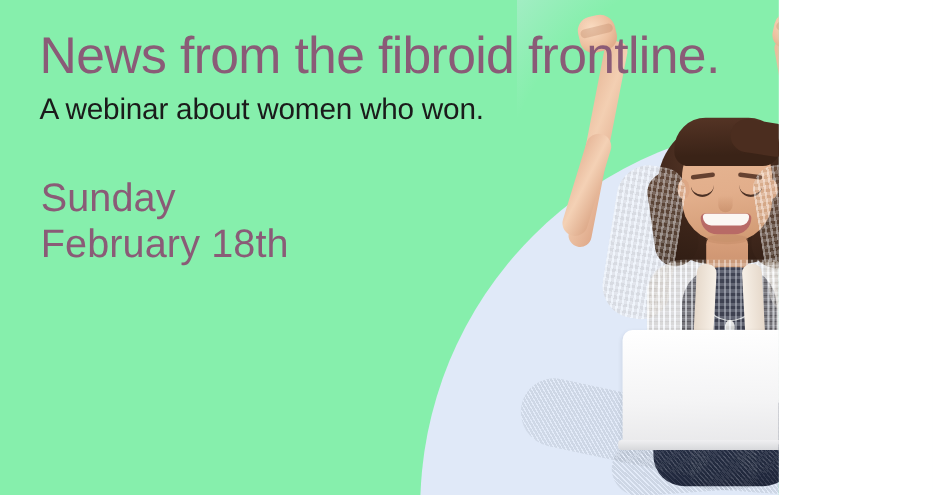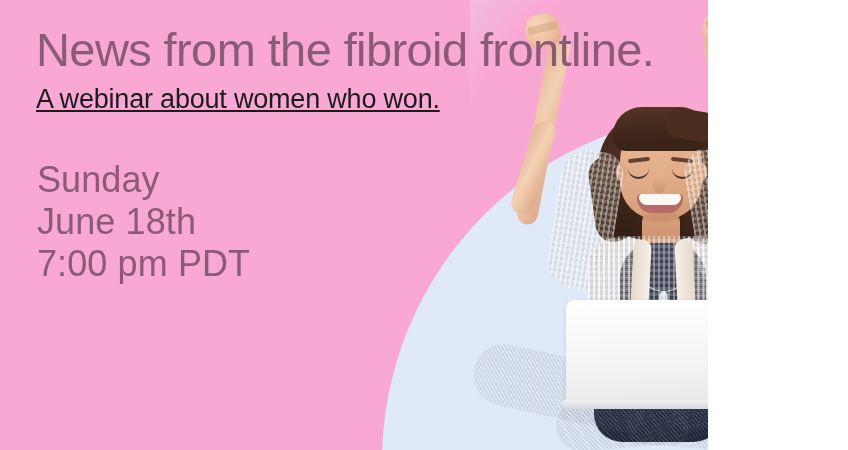--- a/index.html
+++ b/index.html
@@ -6,21 +6,21 @@
     margin: 0;
     padding: 0;
     background: #ffffff;
   }
   #banner {
     position: relative;
     width: 708px;
     height: 450px;
     overflow: hidden;
     font-family: "Liberation Sans", sans-serif;
-    background: #f9a8d4;
+    background: #86efac;
   }
   
   .light-circle {
     position: absolute;
     left: 382px;
     top: 112px;
     width: 700px;
     height: 700px;
     border-radius: 50%;
     background: #e0e9f8;
@@ -51,21 +51,20 @@
     padding: 0;
     position: absolute;
     top: 83px;
     left: 0;
     font-size: 27px;
     line-height: 32px;
     font-weight: 400;
     letter-spacing: -0.2px;
     color: #1b1b1b;
     white-space: nowrap;
-    text-decoration: underline;
   }
   .event-details {
     position: absolute;
     top: 159px;
     left: 1px;
     color: #8a5b77;
   }
   .event-line {
     font-size: 36px;
     line-height: 42px;
@@ -407,18 +406,17 @@
     <div class="photo-fade"></div>
   </div>
 
   <div class="text-block">
     <div class="headline">News from the fibroid frontline.</div>
 
     <div class="subheadline">A webinar about women who won.</div>
 
     <div class="event-details">
       <div class="event-line">Sunday</div>
-      <div class="event-line">June 18th</div>
-      <div class="event-line">7:00 pm PDT</div>
+      <div class="event-line">February 18th</div>
     </div>
   </div>
 
 </div>
 
 </body></html>

